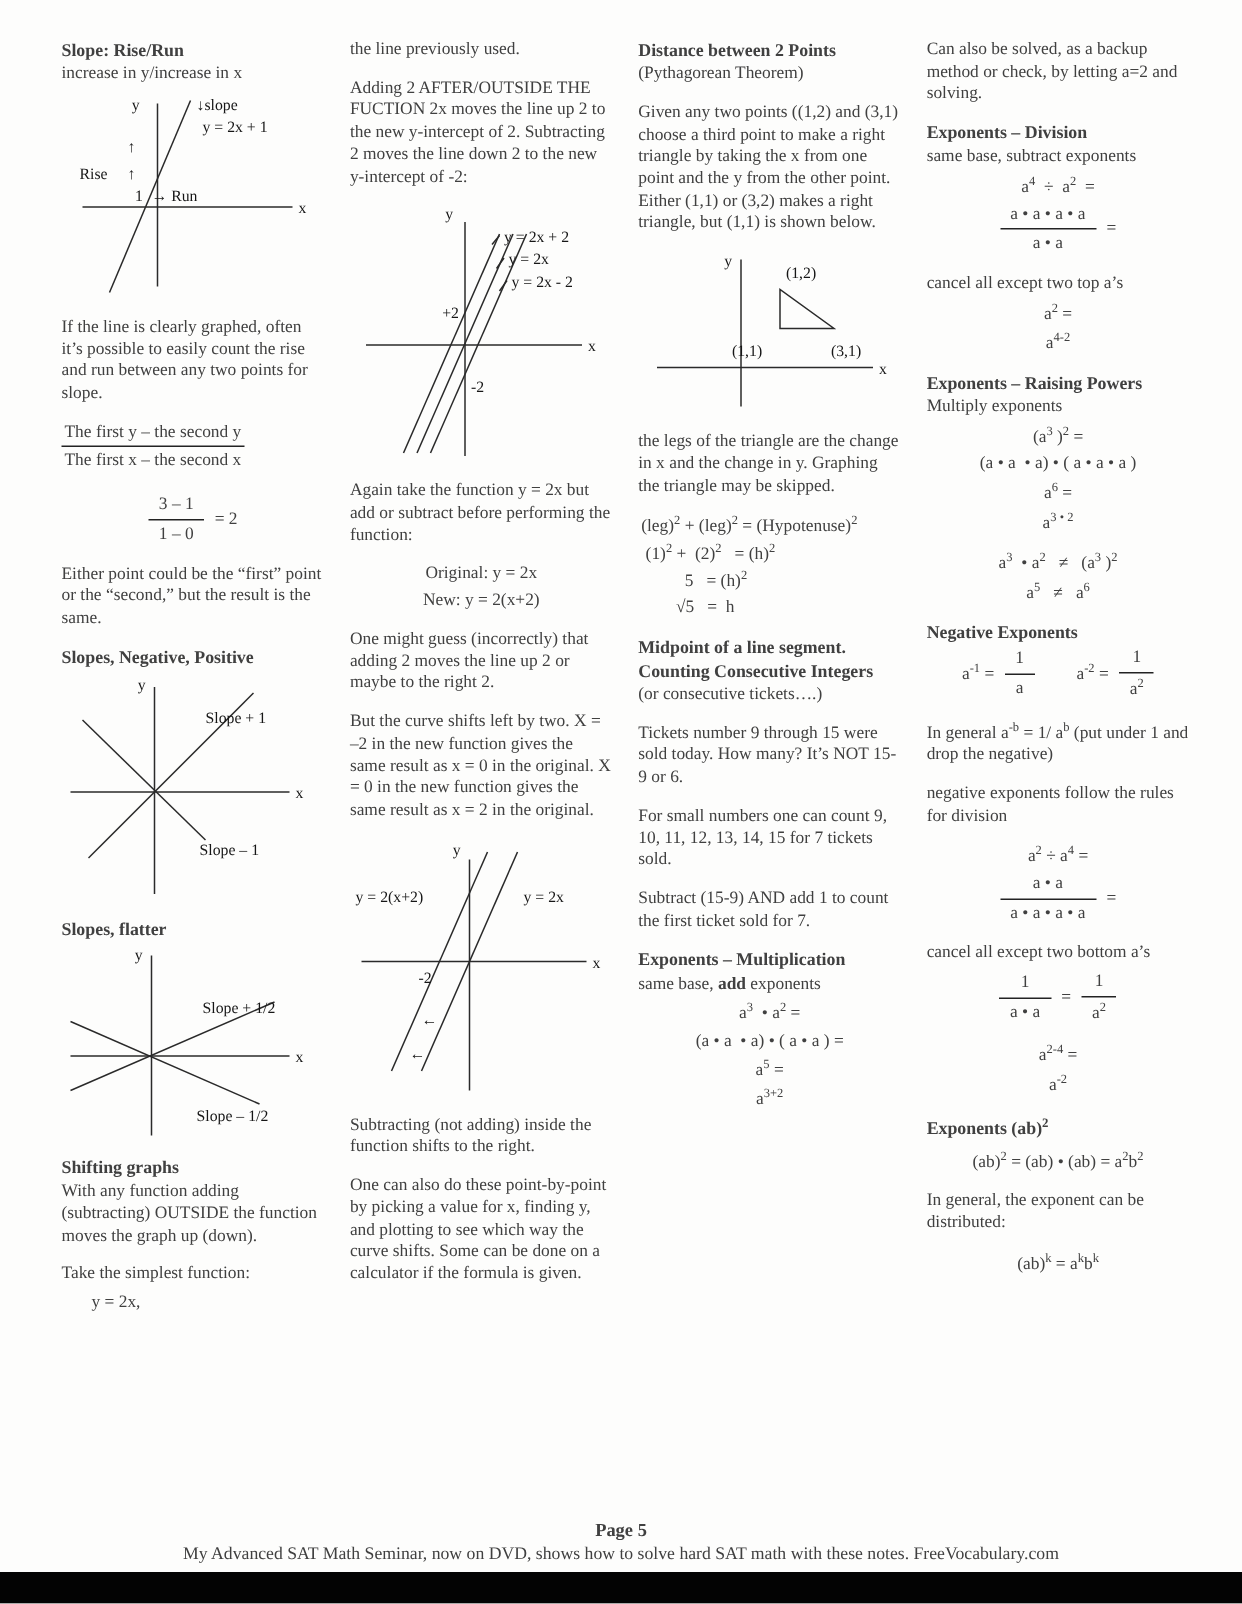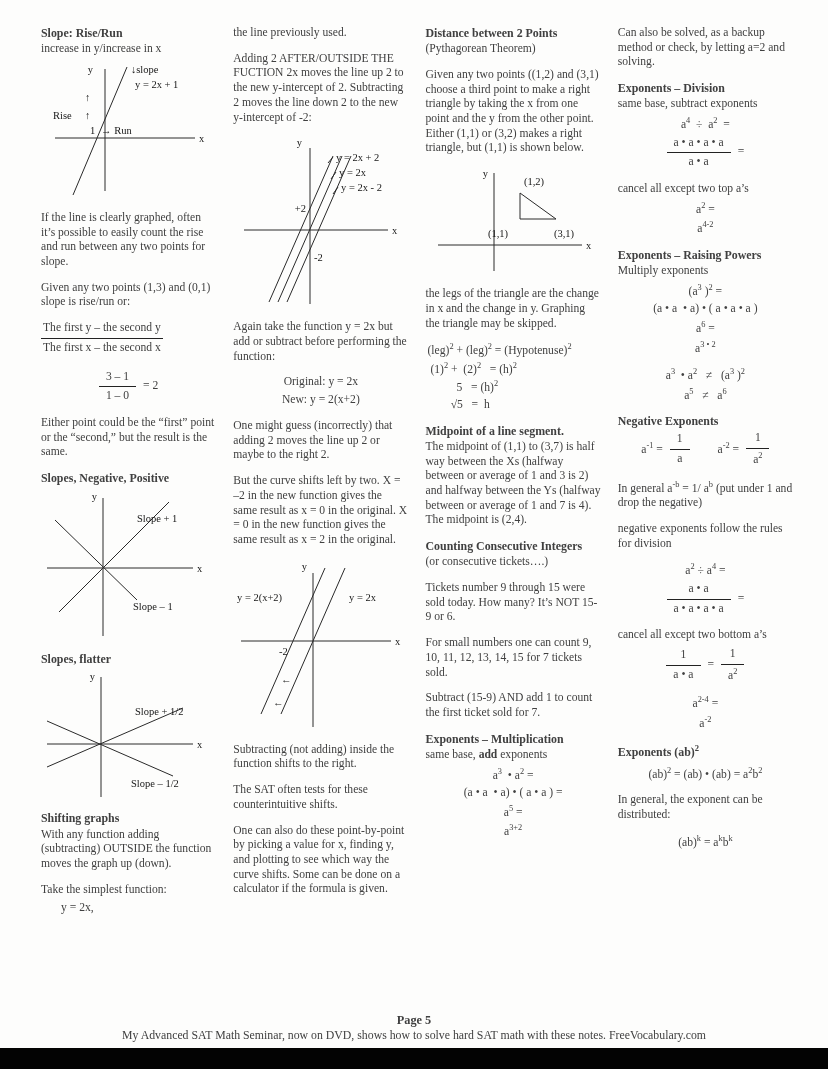--- a/index.html
+++ b/index.html
@@ -52,21 +52,20 @@
         <text x="92" y="27">y = 2x + 1</text>
         <text x="42" y="40">↑</text>
         <text x="10" y="58">Rise</text>
         <text x="42" y="58">↑</text>
         <text x="47" y="73">1</text>
         <text x="58" y="73">→ Run</text>
         <text x="156" y="81">x</text>
       </svg>
 
       <p>If the line is clearly graphed, often it’s possible to easily count the rise and run between any two points for slope.</p>
-      <p>Given any two points (1,3) and (0,1) slope is rise/run or:</p>
 
       <div class="fracblock">
         <div class="num">The first y – the second y</div>
         <div class="den">The first x – the second x</div>
       </div>
 
       <div class="fracrow">
         <span class="frac">
           <span class="num" style="display:block">3 – 1</span>
           <span class="den" style="display:block">1 – 0</span>
@@ -142,21 +141,20 @@
         <text x="72" y="11" text-anchor="end">y</text>
         <text x="160" y="86">x</text>
         <text x="2" y="42">y = 2(x+2)</text>
         <text x="114" y="42">y = 2x</text>
         <text x="44" y="96">-2</text>
         <text x="46" y="124">←</text>
         <text x="38" y="147">←</text>
       </svg>
 
       <p>Subtracting (not adding) inside the function shifts to the right.</p>
-      <p>The SAT often tests for these counterintuitive shifts.</p>
       <p>One can also do these point-by-point by picking a value for x, finding y, and plotting to see which way the curve shifts.  Some can be done on a calculator if the formula is given.</p>
     </div>
 
     <div class="col">
       <h3 class="head">Distance between 2 Points</h3>
       <p>(Pythagorean Theorem)</p>
       <p>Given any two points ((1,2) and (3,1) choose a third point to make a right triangle by taking the x from one point and the y from the other point. Either (1,1) or (3,2) makes a right triangle, but (1,1) is shown below.</p>
 
       <svg class="fig" width="166" height="112" viewBox="0 0 166 112">
         <line x1="64" y1="6" x2="64" y2="104"></line>
@@ -169,21 +167,20 @@
         <text x="124" y="70">(3,1)</text>
       </svg>
 
       <p>the legs of the triangle are the change in x and the change in y.  Graphing the triangle may be skipped.</p>
       <div class="mathl">(leg)<sup>2</sup> + (leg)<sup>2</sup> = (Hypotenuse)<sup>2</sup></div>
       <div class="mathl"> (1)<sup>2</sup> +  (2)<sup>2</sup>   = (h)<sup>2</sup></div>
       <div class="mathl">          5   = (h)<sup>2</sup></div>
       <div class="mathl mb">        √5   =  h</div>
 
       <h3 class="head">Midpoint of a line segment.</h3>
-      <p>The midpoint of (1,1) to (3,7) is half way between the Xs (halfway between or average of 1 and 3 is 2) and halfway between the Ys (halfway between or average of 1 and 7 is 4).  The midpoint is (2,4).</p>
 
       <h3 class="head">Counting Consecutive Integers</h3>
       <p>(or consecutive tickets….)</p>
       <p>Tickets number 9 through 15 were sold today.  How many? It’s NOT 15-9 or 6.</p>
       <p>For small numbers one can count 9, 10, 11, 12, 13, 14, 15 for 7 tickets sold.</p>
       <p>Subtract (15-9) AND add 1 to count the first ticket sold for 7.</p>
 
       <h3 class="head">Exponents – Multiplication</h3>
       <p class="tight">same base, <b>add</b> exponents</p>
       <div class="mathc">a<sup>3</sup>  • a<sup>2</sup> =</div>

